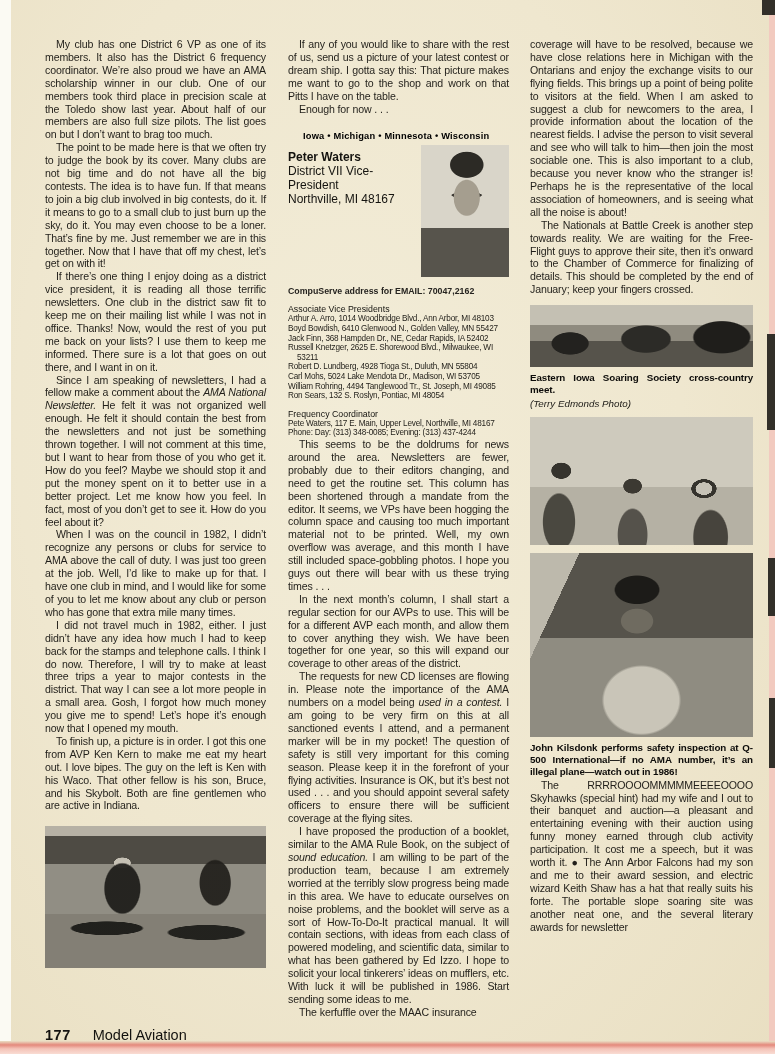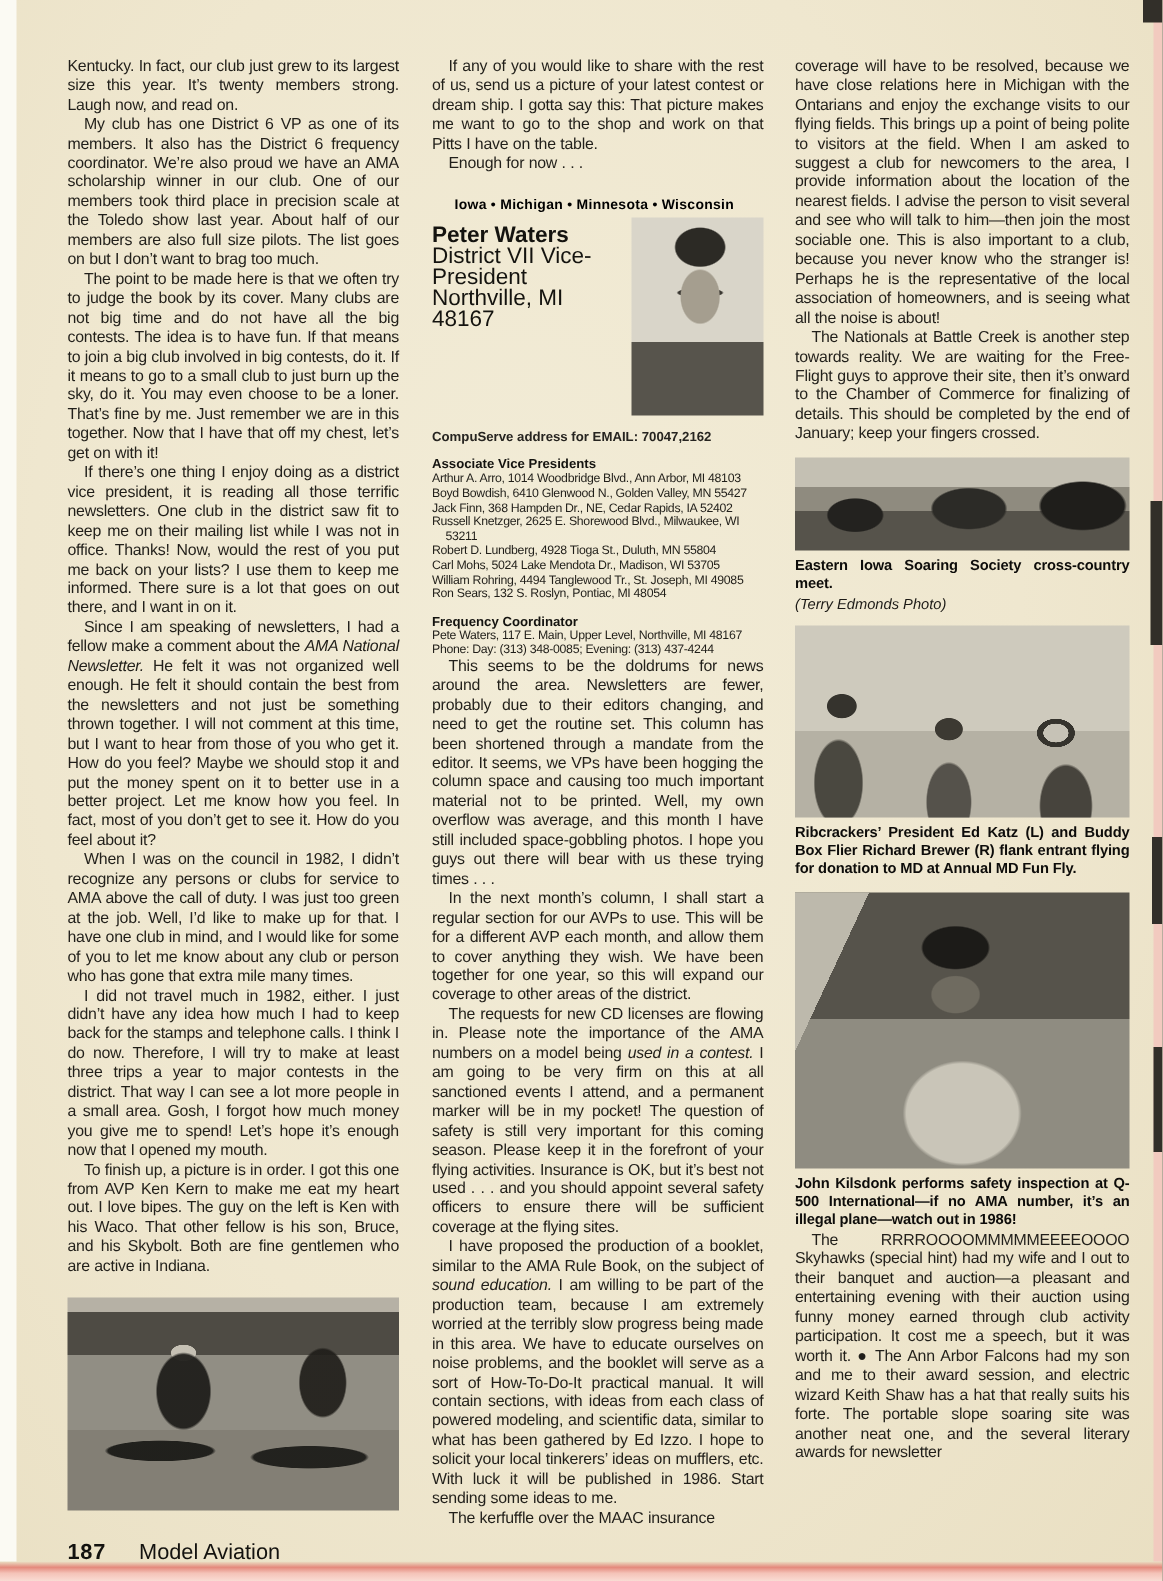--- a/index.html
+++ b/index.html
@@ -27,24 +27,24 @@
     letter-spacing:-0.15px;word-spacing:0.15px;color:#211f1a;}
   p.ind{text-indent:11px;}
   .mt10{margin-top:10px;}
   .mt6{margin-top:6px;}
 
   .states{margin-top:16px;font-size:9.3px;font-weight:bold;color:#000;letter-spacing:0.2px;padding-left:15px;}
   .header-flex{display:flex;justify-content:space-between;}
   .header-left{flex:1;padding-right:5px;}
   .vii{font-size:42px;line-height:38px;margin-top:3px;font-weight:bold;letter-spacing:2px;color:#000;}
   .report-title{font-size:16px;margin-top:3px;font-weight:bold;letter-spacing:0.3px;color:#000;}
-  .officer{margin-top:9px;font-size:15px;line-height:14px;color:#14130f;}
+  .officer{margin-top:9px;font-size:12px;line-height:14px;color:#14130f;}
   .officer-name{font-weight:bold;}
   .email{margin-top:9px;font-size:8.8px;font-weight:bold;color:#262420;}
-  .list-heading{margin-top:8px;font-size:8.8px;font-weight:bold;color:#14130f;}
+  .list-heading{margin-top:8px;font-size:8.8px;font-weight:normal;color:#14130f;}
   .addr{font-size:8.2px;line-height:9.6px;letter-spacing:-0.2px;color:#201e19;
     padding-left:9px;text-indent:-9px;}
 
   .photo{width:100%;}
   .photo-bipes{height:142px;margin-top:14px;background:
     radial-gradient(ellipse 30px 42px at 35% 44%, rgba(28,27,24,0.92) 0 58%, transparent 62%),
     radial-gradient(ellipse 14px 9px at 35% 26%, rgba(210,205,192,0.9) 0 58%, transparent 62%),
     radial-gradient(ellipse 26px 38px at 77% 40%, rgba(32,30,26,0.92) 0 58%, transparent 62%),
     radial-gradient(ellipse 58px 11px at 28% 72%, rgba(22,22,19,0.9) 0 60%, transparent 64%),
     radial-gradient(ellipse 62px 12px at 73% 75%, rgba(24,24,21,0.9) 0 60%, transparent 64%),
@@ -88,21 +88,20 @@
 
   <div class="edge-left"></div>
   <div class="edge-right"></div>
   <div class="edge-bottom"></div>
   <div class="smudge smudge-corner"></div>
   <div class="smudge smudge-a"></div>
   <div class="smudge smudge-b"></div>
   <div class="smudge smudge-c"></div>
 
   <div class="col" id="col1">
-    <p class="body">Kentucky. In fact, our club just grew to its largest size this year. It’s twenty members strong. Laugh now, and read on.</p>
     <p class="body ind">My club has one District 6 VP as one of its members. It also has the District 6 frequency coordinator. We’re also proud we have an AMA scholarship winner in our club. One of our members took third place in precision scale at the Toledo show last year. About half of our members are also full size pilots. The list goes on but I don’t want to brag too much.</p>
     <p class="body ind">The point to be made here is that we often try to judge the book by its cover. Many clubs are not big time and do not have all the big contests. The idea is to have fun. If that means to join a big club involved in big contests, do it. If it means to go to a small club to just burn up the sky, do it. You may even choose to be a loner. That’s fine by me. Just remember we are in this together. Now that I have that off my chest, let’s get on with it!</p>
     <p class="body ind">If there’s one thing I enjoy doing as a district vice president, it is reading all those terrific newsletters. One club in the district saw fit to keep me on their mailing list while I was not in office. Thanks! Now, would the rest of you put me back on your lists? I use them to keep me informed. There sure is a lot that goes on out there, and I want in on it.</p>
     <p class="body ind"><span>Since I am speaking of newsletters, I had a fellow make a comment about the </span><i>AMA National Newsletter.</i><span> He felt it was not organized well enough. He felt it should contain the best from the newsletters and not just be something thrown together. I will not comment at this time, but I want to hear from those of you who get it. How do you feel? Maybe we should stop it and put the money spent on it to better use in a better project. Let me know how you feel. In fact, most of you don’t get to see it. How do you feel about it?</span></p>
     <p class="body ind">When I was on the council in 1982, I didn’t recognize any persons or clubs for service to AMA above the call of duty. I was just too green at the job. Well, I’d like to make up for that. I have one club in mind, and I would like for some of you to let me know about any club or person who has gone that extra mile many times.</p>
     <p class="body ind">I did not travel much in 1982, either. I just didn’t have any idea how much I had to keep back for the stamps and telephone calls. I think I do now. Therefore, I will try to make at least three trips a year to major contests in the district. That way I can see a lot more people in a small area. Gosh, I forgot how much money you give me to spend! Let’s hope it’s enough now that I opened my mouth.</p>
     <p class="body ind">To finish up, a picture is in order. I got this one from AVP Ken Kern to make me eat my heart out. I love bipes. The guy on the left is Ken with his Waco. That other fellow is his son, Bruce, and his Skybolt. Both are fine gentlemen who are active in Indiana.</p>
     <div class="photo photo-bipes"></div>
   </div>
 
@@ -148,25 +147,24 @@
 
   <div class="col" id="col3">
     <p class="body">coverage will have to be resolved, because we have close relations here in Michigan with the Ontarians and enjoy the exchange visits to our flying fields. This brings up a point of being polite to visitors at the field. When I am asked to suggest a club for newcomers to the area, I provide information about the location of the nearest fields. I advise the person to visit several and see who will talk to him—then join the most sociable one. This is also important to a club, because you never know who the stranger is! Perhaps he is the representative of the local association of homeowners, and is seeing what all the noise is about!</p>
     <p class="body ind">The Nationals at Battle Creek is another step towards reality. We are waiting for the Free-Flight guys to approve their site, then it’s onward to the Chamber of Commerce for finalizing of details. This should be completed by the end of January; keep your fingers crossed.</p>
 
     <div class="photo photo-soaring"></div>
     <div class="caption">Eastern Iowa Soaring Society cross-country meet.</div>
     <div class="credit">(Terry Edmonds Photo)</div>
 
     <div class="photo photo-funfly"></div>
-    <div class="caption">Ribcrackers’ President Ed Katz (L) and Buddy Box Flier Richard Brewer (R) flank entrant flying for donation to MD at Annual MD Fun Fly.</div>
 
     <div class="photo photo-inspection"></div>
     <div class="caption">John Kilsdonk performs safety inspection at Q-500 International—if no AMA number, it’s an illegal plane—watch out in 1986!</div>
 
     <p class="body ind mt6">The RRRROOOOMMMMMEEEEOOOO Skyhawks (special hint) had my wife and I out to their banquet and auction—a pleasant and entertaining evening with their auction using funny money earned through club activity participation. It cost me a speech, but it was worth it. ● The Ann Arbor Falcons had my son and me to their award session, and electric wizard Keith Shaw has a hat that really suits his forte. The portable slope soaring site was another neat one, and the several literary awards for newsletter</p>
   </div>
 
   <div class="footer">
-    <span class="page-num">187</span><span class="mag-title">Model Aviation</span>
+    <span class="page-num">177</span><span class="mag-title">Model Aviation</span>
   </div>
 
 </div>
 
 </body></html>

